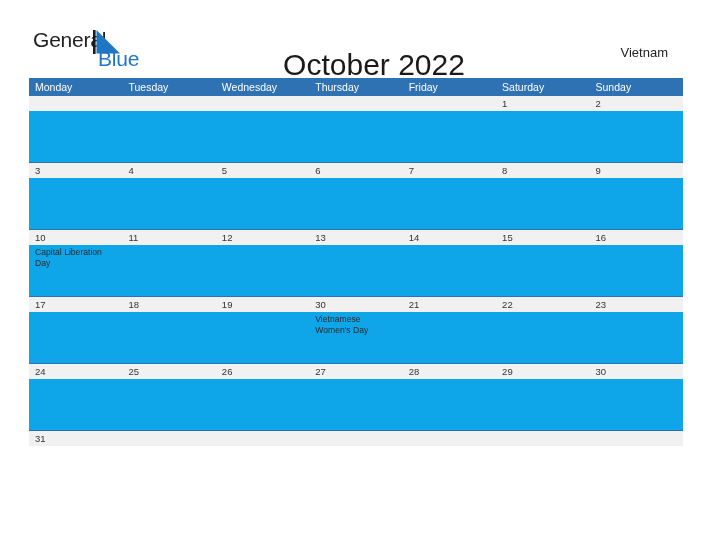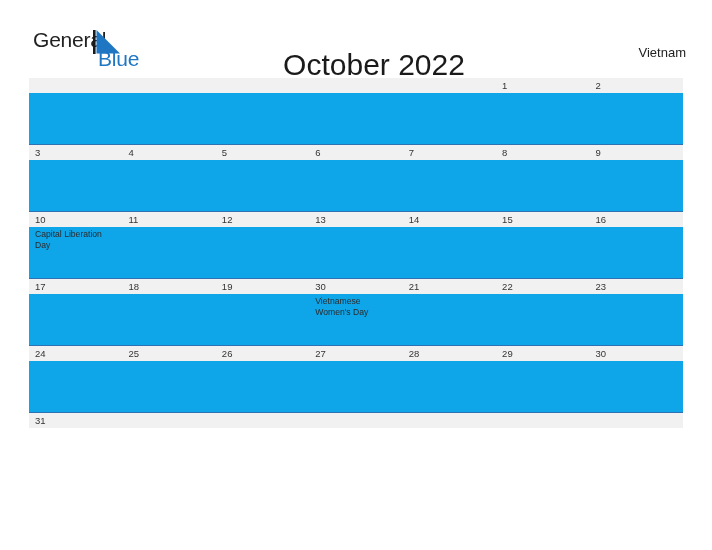--- a/index.html
+++ b/index.html
@@ -69,21 +69,21 @@
     font-size: 30px;
     line-height: 34px;
     font-weight: normal;
     color: #1a1a1a;
     margin: 18px;
     font-family: "Liberation Sans", sans-serif;
   }
 
   .country-label {
     position: absolute;
-    right: 26px;
+    right: 44px;
     top: 45px;
     font-size: 13px;
     line-height: 15px;
     color: #222222;
     text-align: right;
   }
 
   
   .calendar {
     position: absolute;
@@ -164,20 +164,29 @@
       </svg>
     </span>
   </div>
 
   <h1 class="calendar-title">October 2022</h1>
 
   <div class="country-label">Vietnam</div>
 </div>
 
 <div class="calendar">
+  <div class="weekday-header" id="weekday-header">
+      <div class="weekday-cell">Monday</div>
+      <div class="weekday-cell">Tuesday</div>
+      <div class="weekday-cell">Wednesday</div>
+      <div class="weekday-cell">Thursday</div>
+      <div class="weekday-cell">Friday</div>
+      <div class="weekday-cell">Saturday</div>
+      <div class="weekday-cell">Sunday</div>
+    </div>
   <div id="weeks-container">
       <div class="week-row">
         <div class="date-band">
           <div class="date-cell"></div>
           <div class="date-cell"></div>
           <div class="date-cell"></div>
           <div class="date-cell"></div>
           <div class="date-cell"></div>
           <div class="date-cell">1</div>
           <div class="date-cell">2</div>

